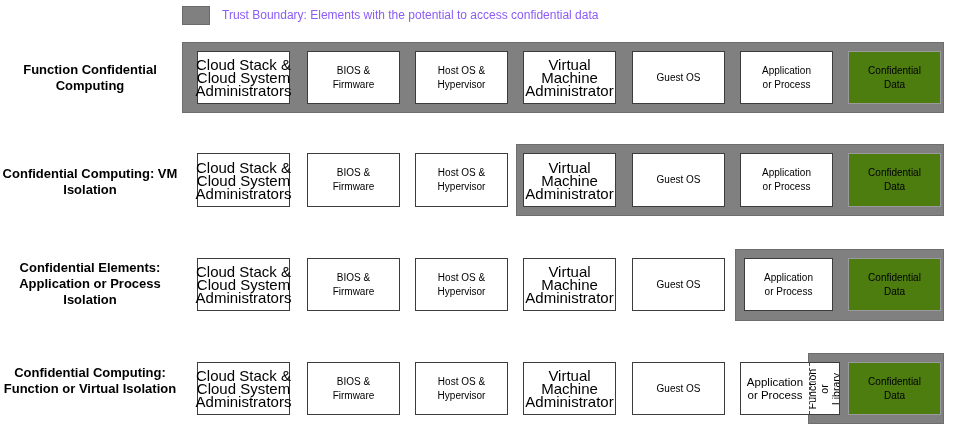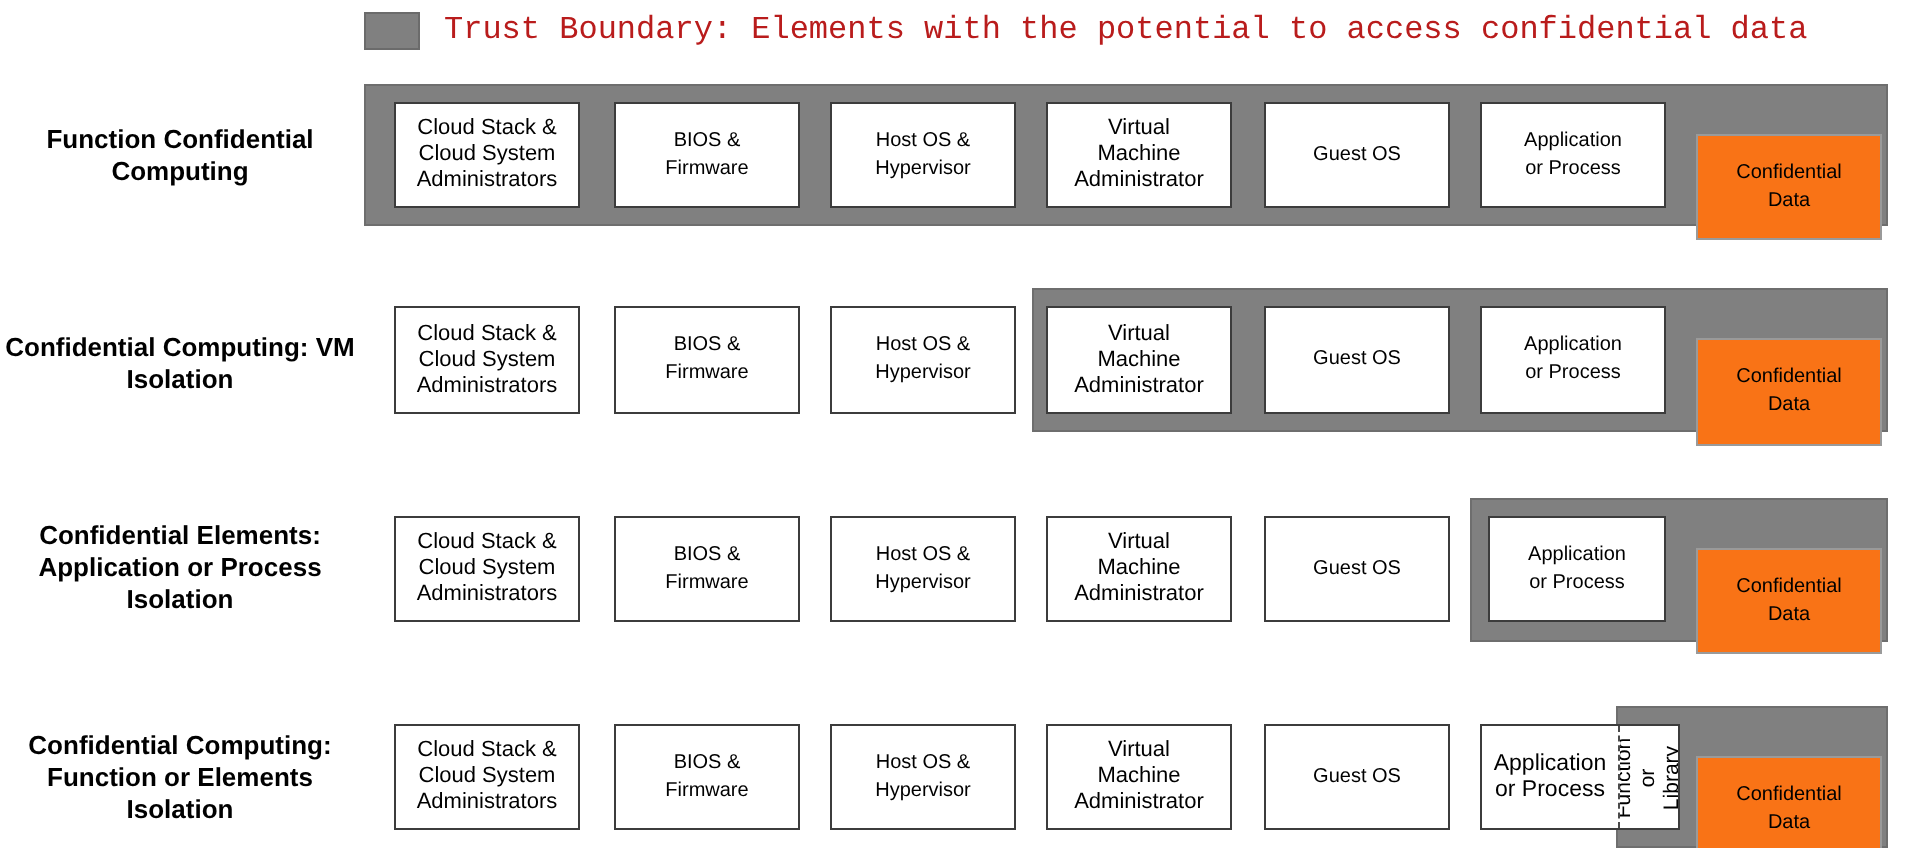--- a/index.html
+++ b/index.html
@@ -35,25 +35,24 @@
   .legend-swatch {
     width: 28px;
     height: 19px;
     background: #808080;
     border: 1px solid #6b6b6b;
     box-sizing: border-box;
     flex: none;
   }
   .legend-label {
     margin-left: 12px;
-    font-size: 16px;
+    font-size: 12px;
     line-height: 16px;
-    color: #b91c1c;
+    color: #8b5cf6;
     white-space: nowrap;
-    font-family: Liberation Mono, monospace;
   }
 
   
   .row {
     position: absolute;
     left: 0;
     width: 960px;
   }
 
   .row-label {
@@ -85,27 +84,26 @@
     align-items: center;
     justify-content: center;
     text-align: center;
     font-size: 10px;
     line-height: 14px;
     color: #000000;
     white-space: pre-line;
     padding: 0 2px;
   }
   .box.small-text {
-    font-size: 11px;
+    font-size: 15px;
     line-height: 13px;
   }
   .box.confidential {
-    background: #f97316;
+    background: #4d7c0f;
     border: 1.5px solid #9a9a9a;
-    margin-top: 16px;
   }
 
   
   .combo {
     position: absolute;
     box-sizing: border-box;
     border: 1.5px solid #3c3c3c;
     background: #ffffff;
     display: flex;
     align-items: stretch;
@@ -211,21 +209,21 @@
 Administrator</div>
     <div class="box" style="left:632px; top:258px; width:93px; height:53px;">Guest OS</div>
     <div class="box" style="left:744px; top:258px; width:89px; height:53px;">Application
 or Process</div>
     <div class="box confidential" style="left:848px; top:258px; width:93px; height:53px;">Confidential
 Data</div>
   </div>
 
   <div class="row" style="top:0;">
     <div class="row-label" style="top:365px;">Confidential Computing:
-Function or Elements
+Function or Virtual
 Isolation</div>
     <div class="band" style="left:808px; top:353px; width:136px; height:71px;"></div>
 
     <div class="box small-text" style="left:197px; top:362px; width:93px; height:53px;">Cloud Stack &amp;
 Cloud System
 Administrators</div>
     <div class="box" style="left:307px; top:362px; width:93px; height:53px;">BIOS &amp;
 Firmware</div>
     <div class="box" style="left:415px; top:362px; width:93px; height:53px;">Host OS &amp;
 Hypervisor</div>

